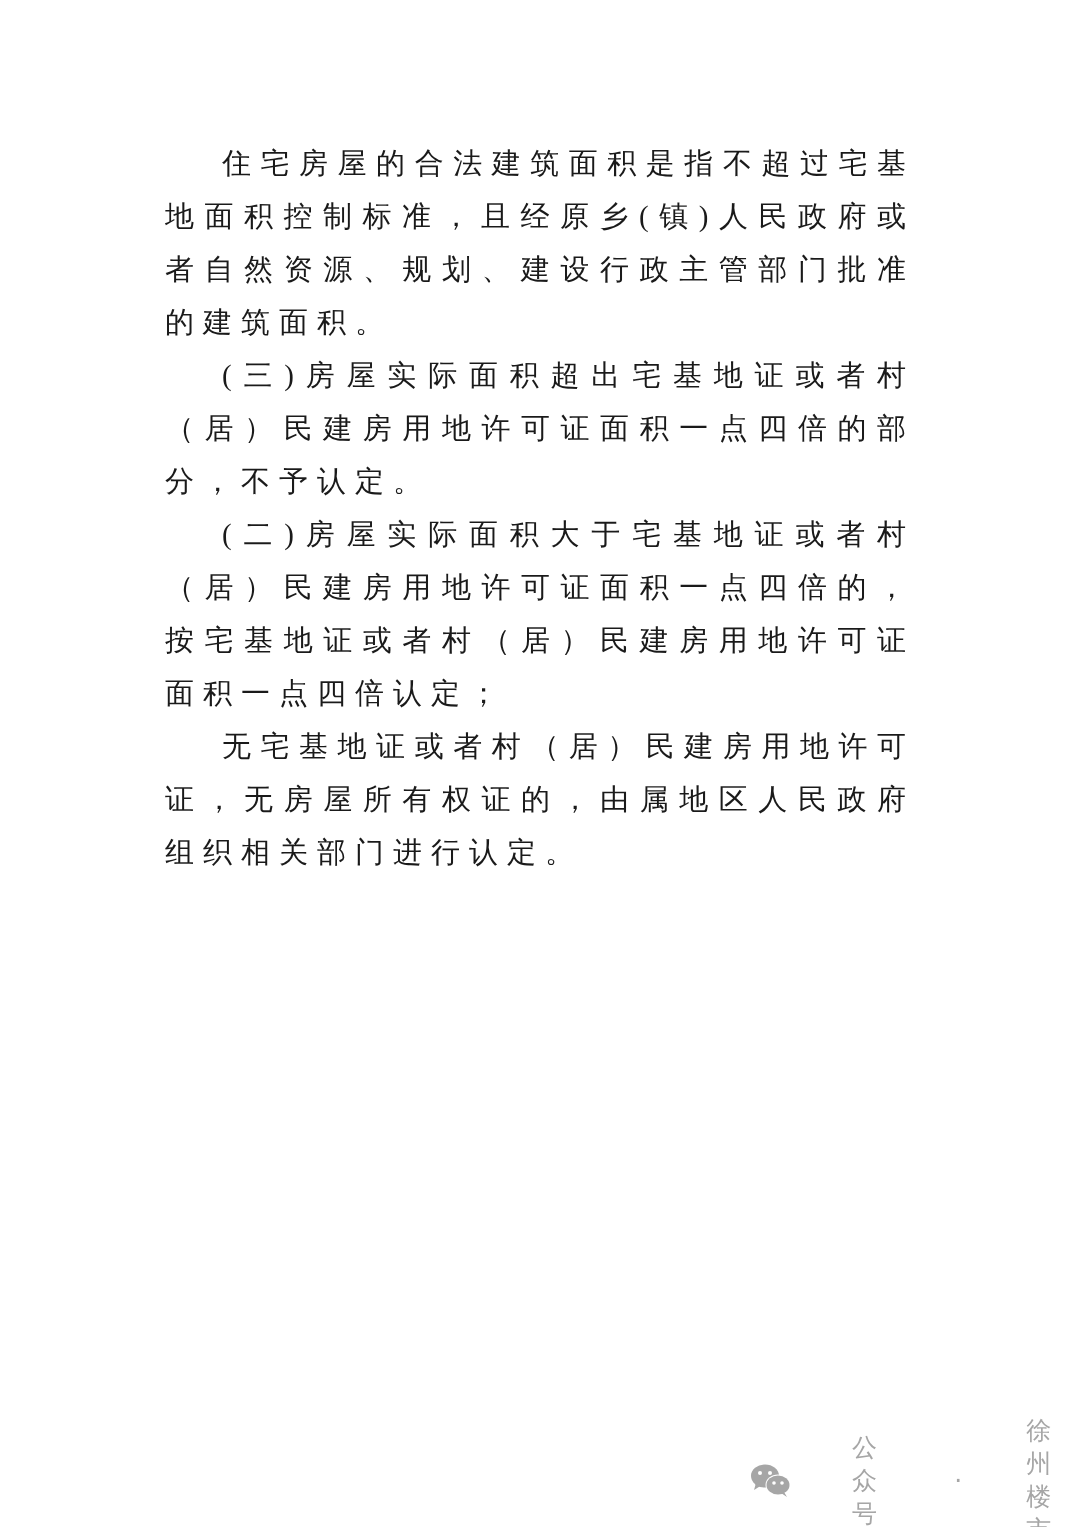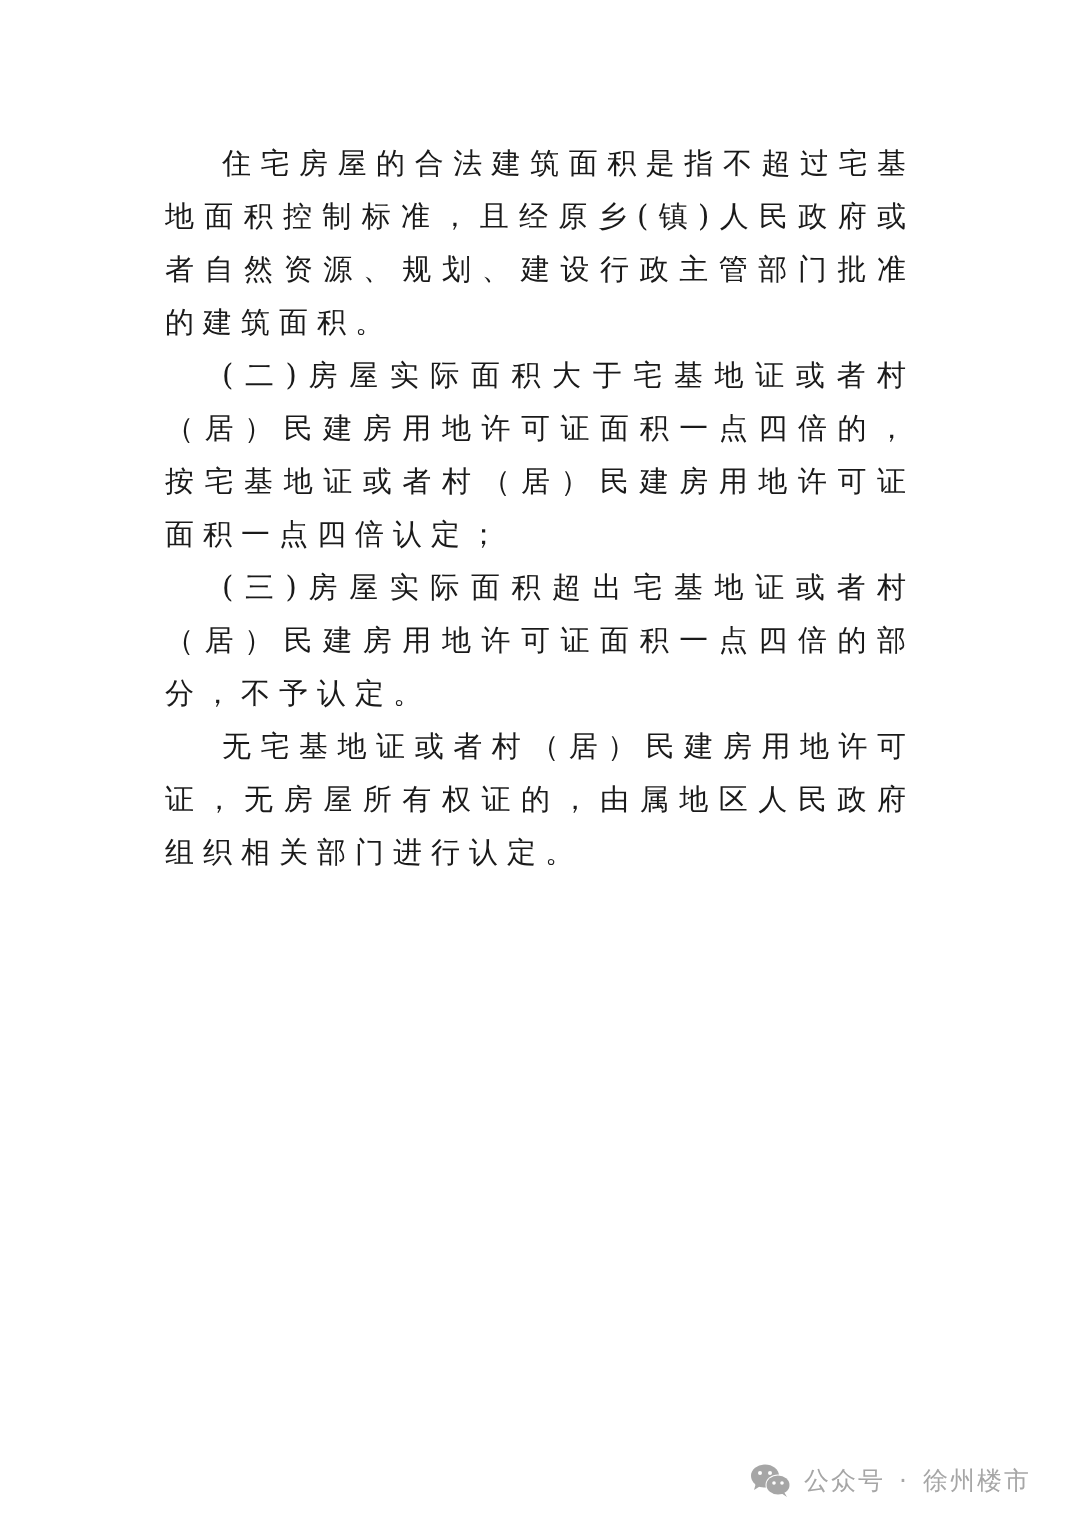--- a/index.html
+++ b/index.html
@@ -23,50 +23,52 @@
     }
     .para {
       margin: 0;
       font-size: 29px;
       line-height: 53px;
       letter-spacing: 9px;
       text-align: justify;
       text-align-last: left;
       text-indent: 57px;
       word-break: break-all;
+      font-family: Liberation Serif, serif;
     }
     .watermark {
       position: absolute;
       left: 750px;
       top: 1460px;
       height: 40px;
       display: flex;
       align-items: center;
       color: #a6a6a6;
       font-family: "DejaVu Sans", "Liberation Sans", sans-serif;
       font-size: 25px;
       letter-spacing: 2px;
+      gap: 48px;
     }
     .wm-icon {
       width: 42px;
       height: 34px;
       margin-right: 12px;
       flex: 0 0 auto;
     }
     .wm-sep {
       margin: 0 14px;
     }
   </style>
 </head>
 <body>
 
 <div class="doc">
   <p class="para">住宅房屋的合法建筑面积是指不超过宅基地面积控制标准，且经原乡(镇)人民政府或者自然资源、规划、建设行政主管部门批准的建筑面积。</p>
+  <p class="para">(三)房屋实际面积超出宅基地证或者村（居）民建房用地许可证面积一点四倍的部分，不予认定。</p>
   <p class="para">(二)房屋实际面积大于宅基地证或者村（居）民建房用地许可证面积一点四倍的，按宅基地证或者村（居）民建房用地许可证面积一点四倍认定；</p>
-  <p class="para">(三)房屋实际面积超出宅基地证或者村（居）民建房用地许可证面积一点四倍的部分，不予认定。</p>
   <p class="para">无宅基地证或者村（居）民建房用地许可证，无房屋所有权证的，由属地区人民政府组织相关部门进行认定。</p>
 
 </div>
 
 <div class="watermark">
   <span class="wm-icon">
     <svg width="42" height="34" viewBox="0 0 42 34">
       <ellipse cx="15" cy="13" rx="14" ry="11.5" fill="#a6a6a6"></ellipse>
       <polygon points="6,20 4,27 12,22" fill="#a6a6a6"></polygon>
       <circle cx="10" cy="10" r="2" fill="#ffffff"></circle>

